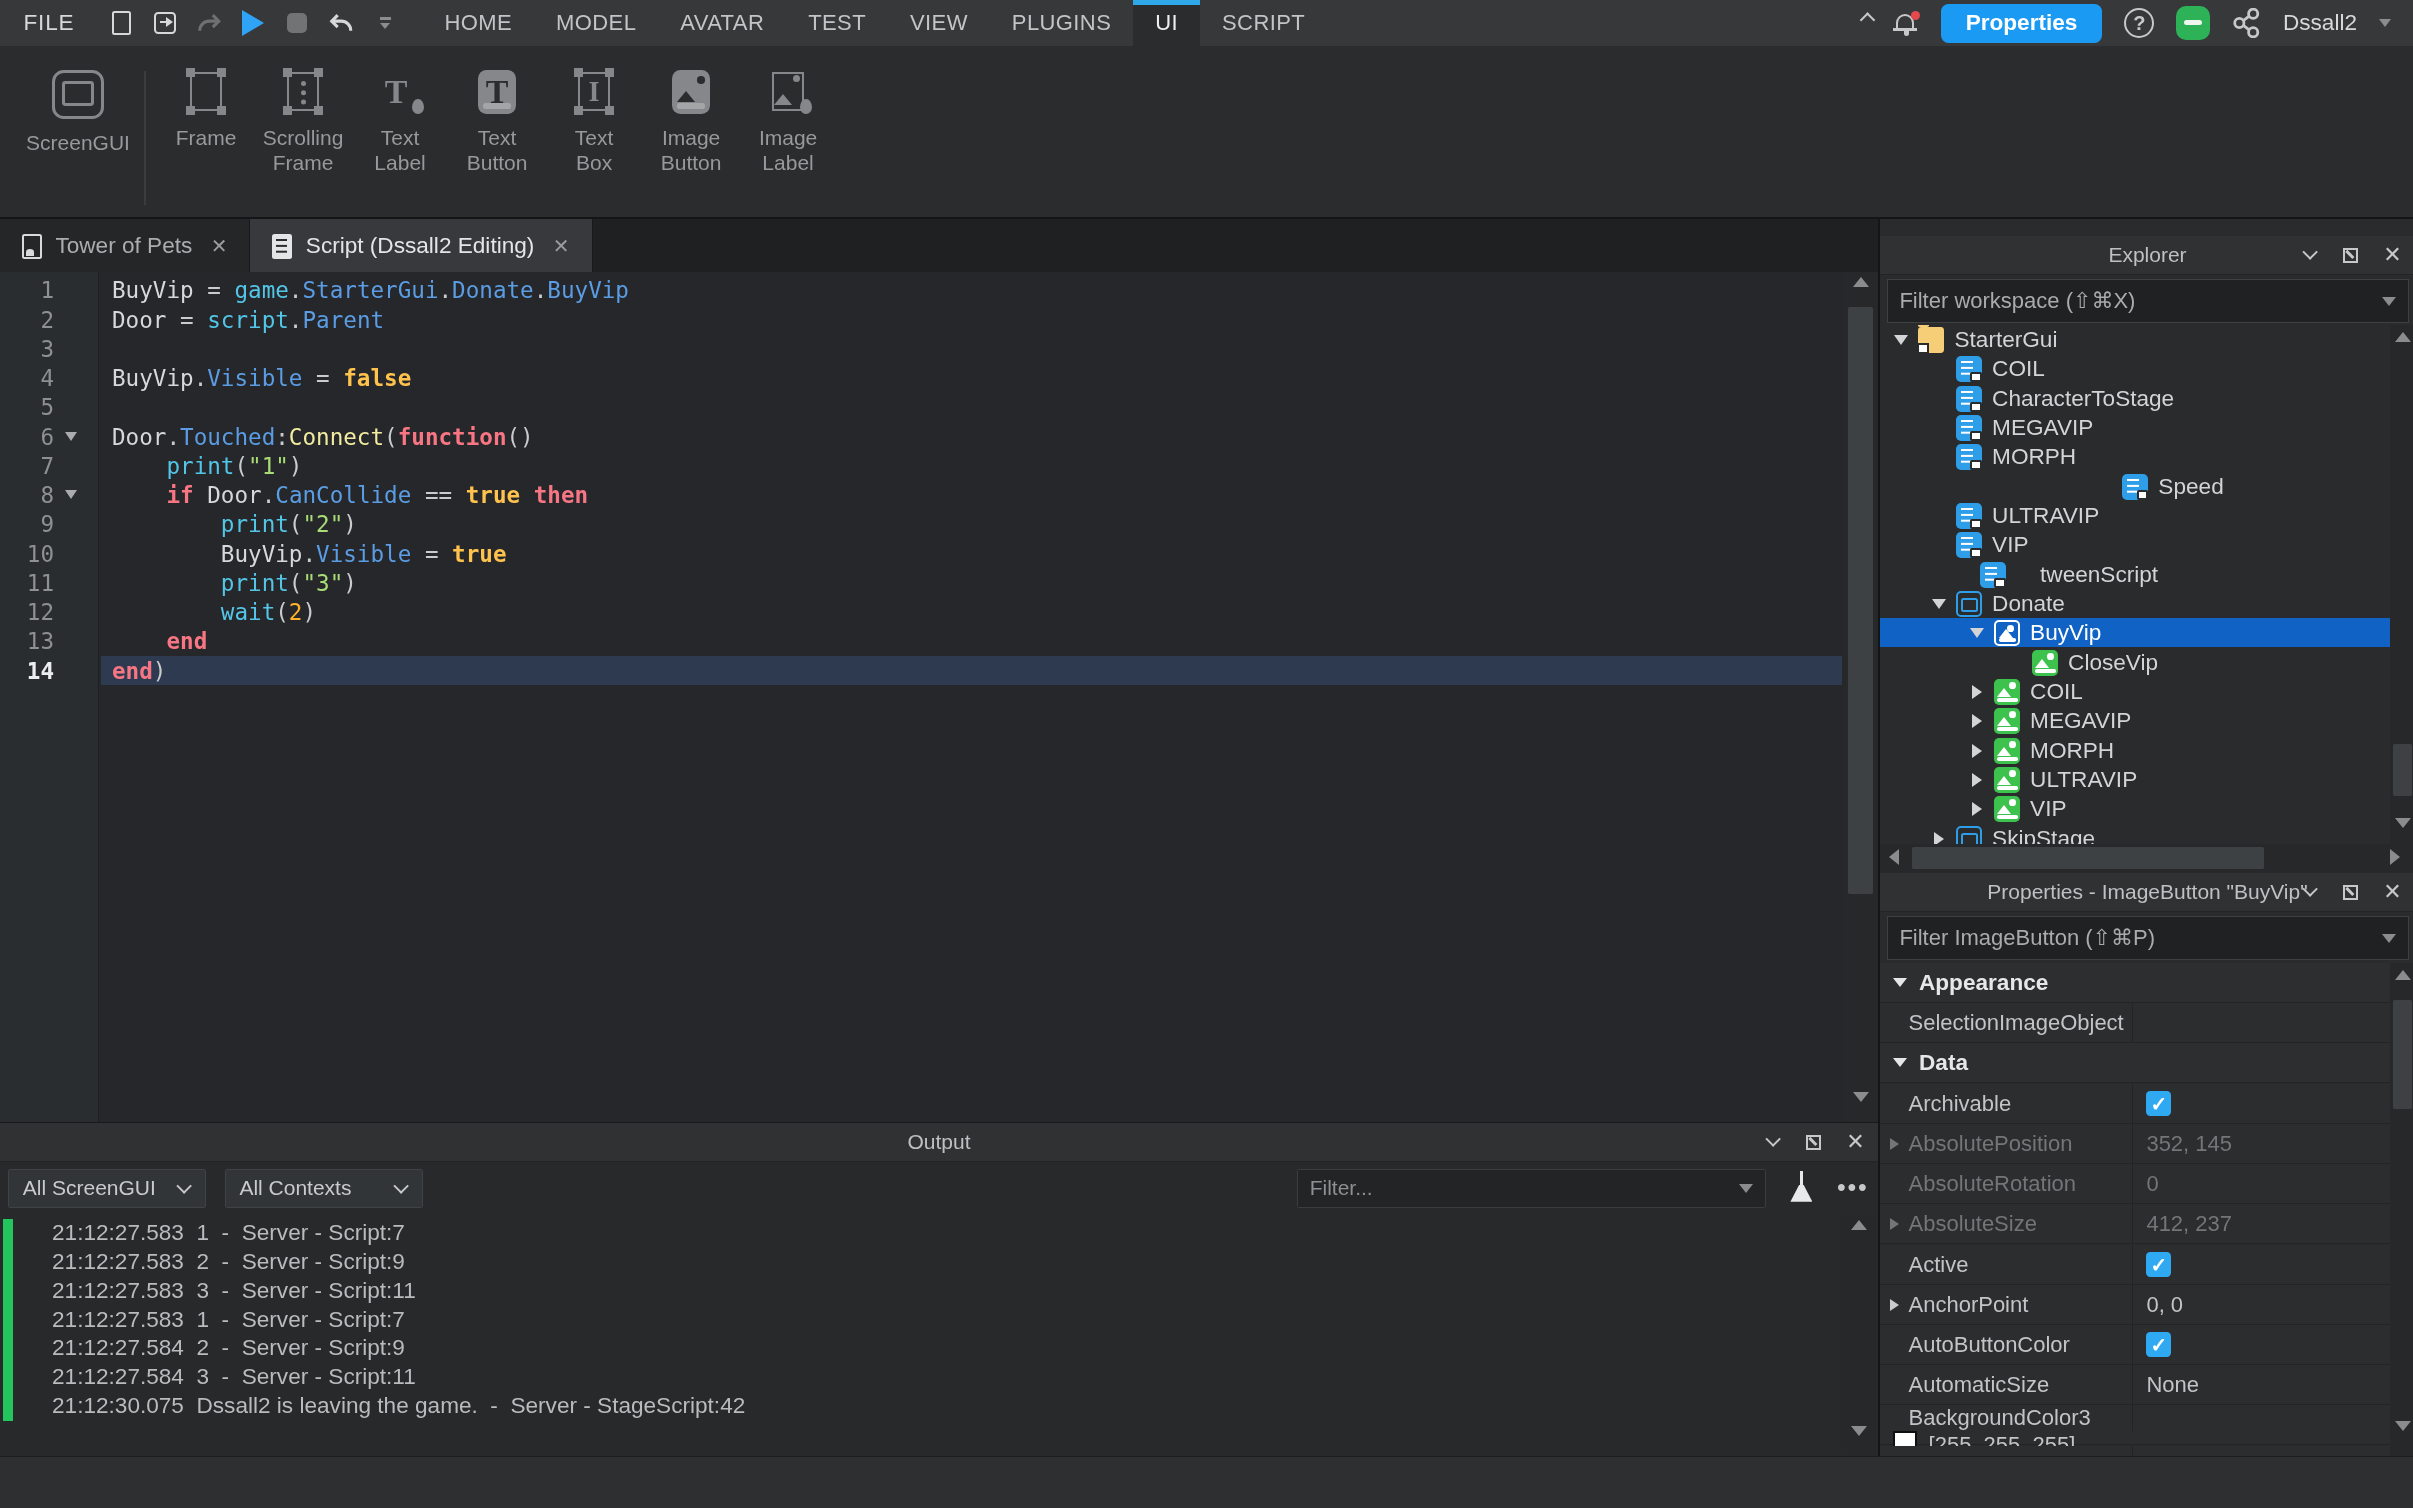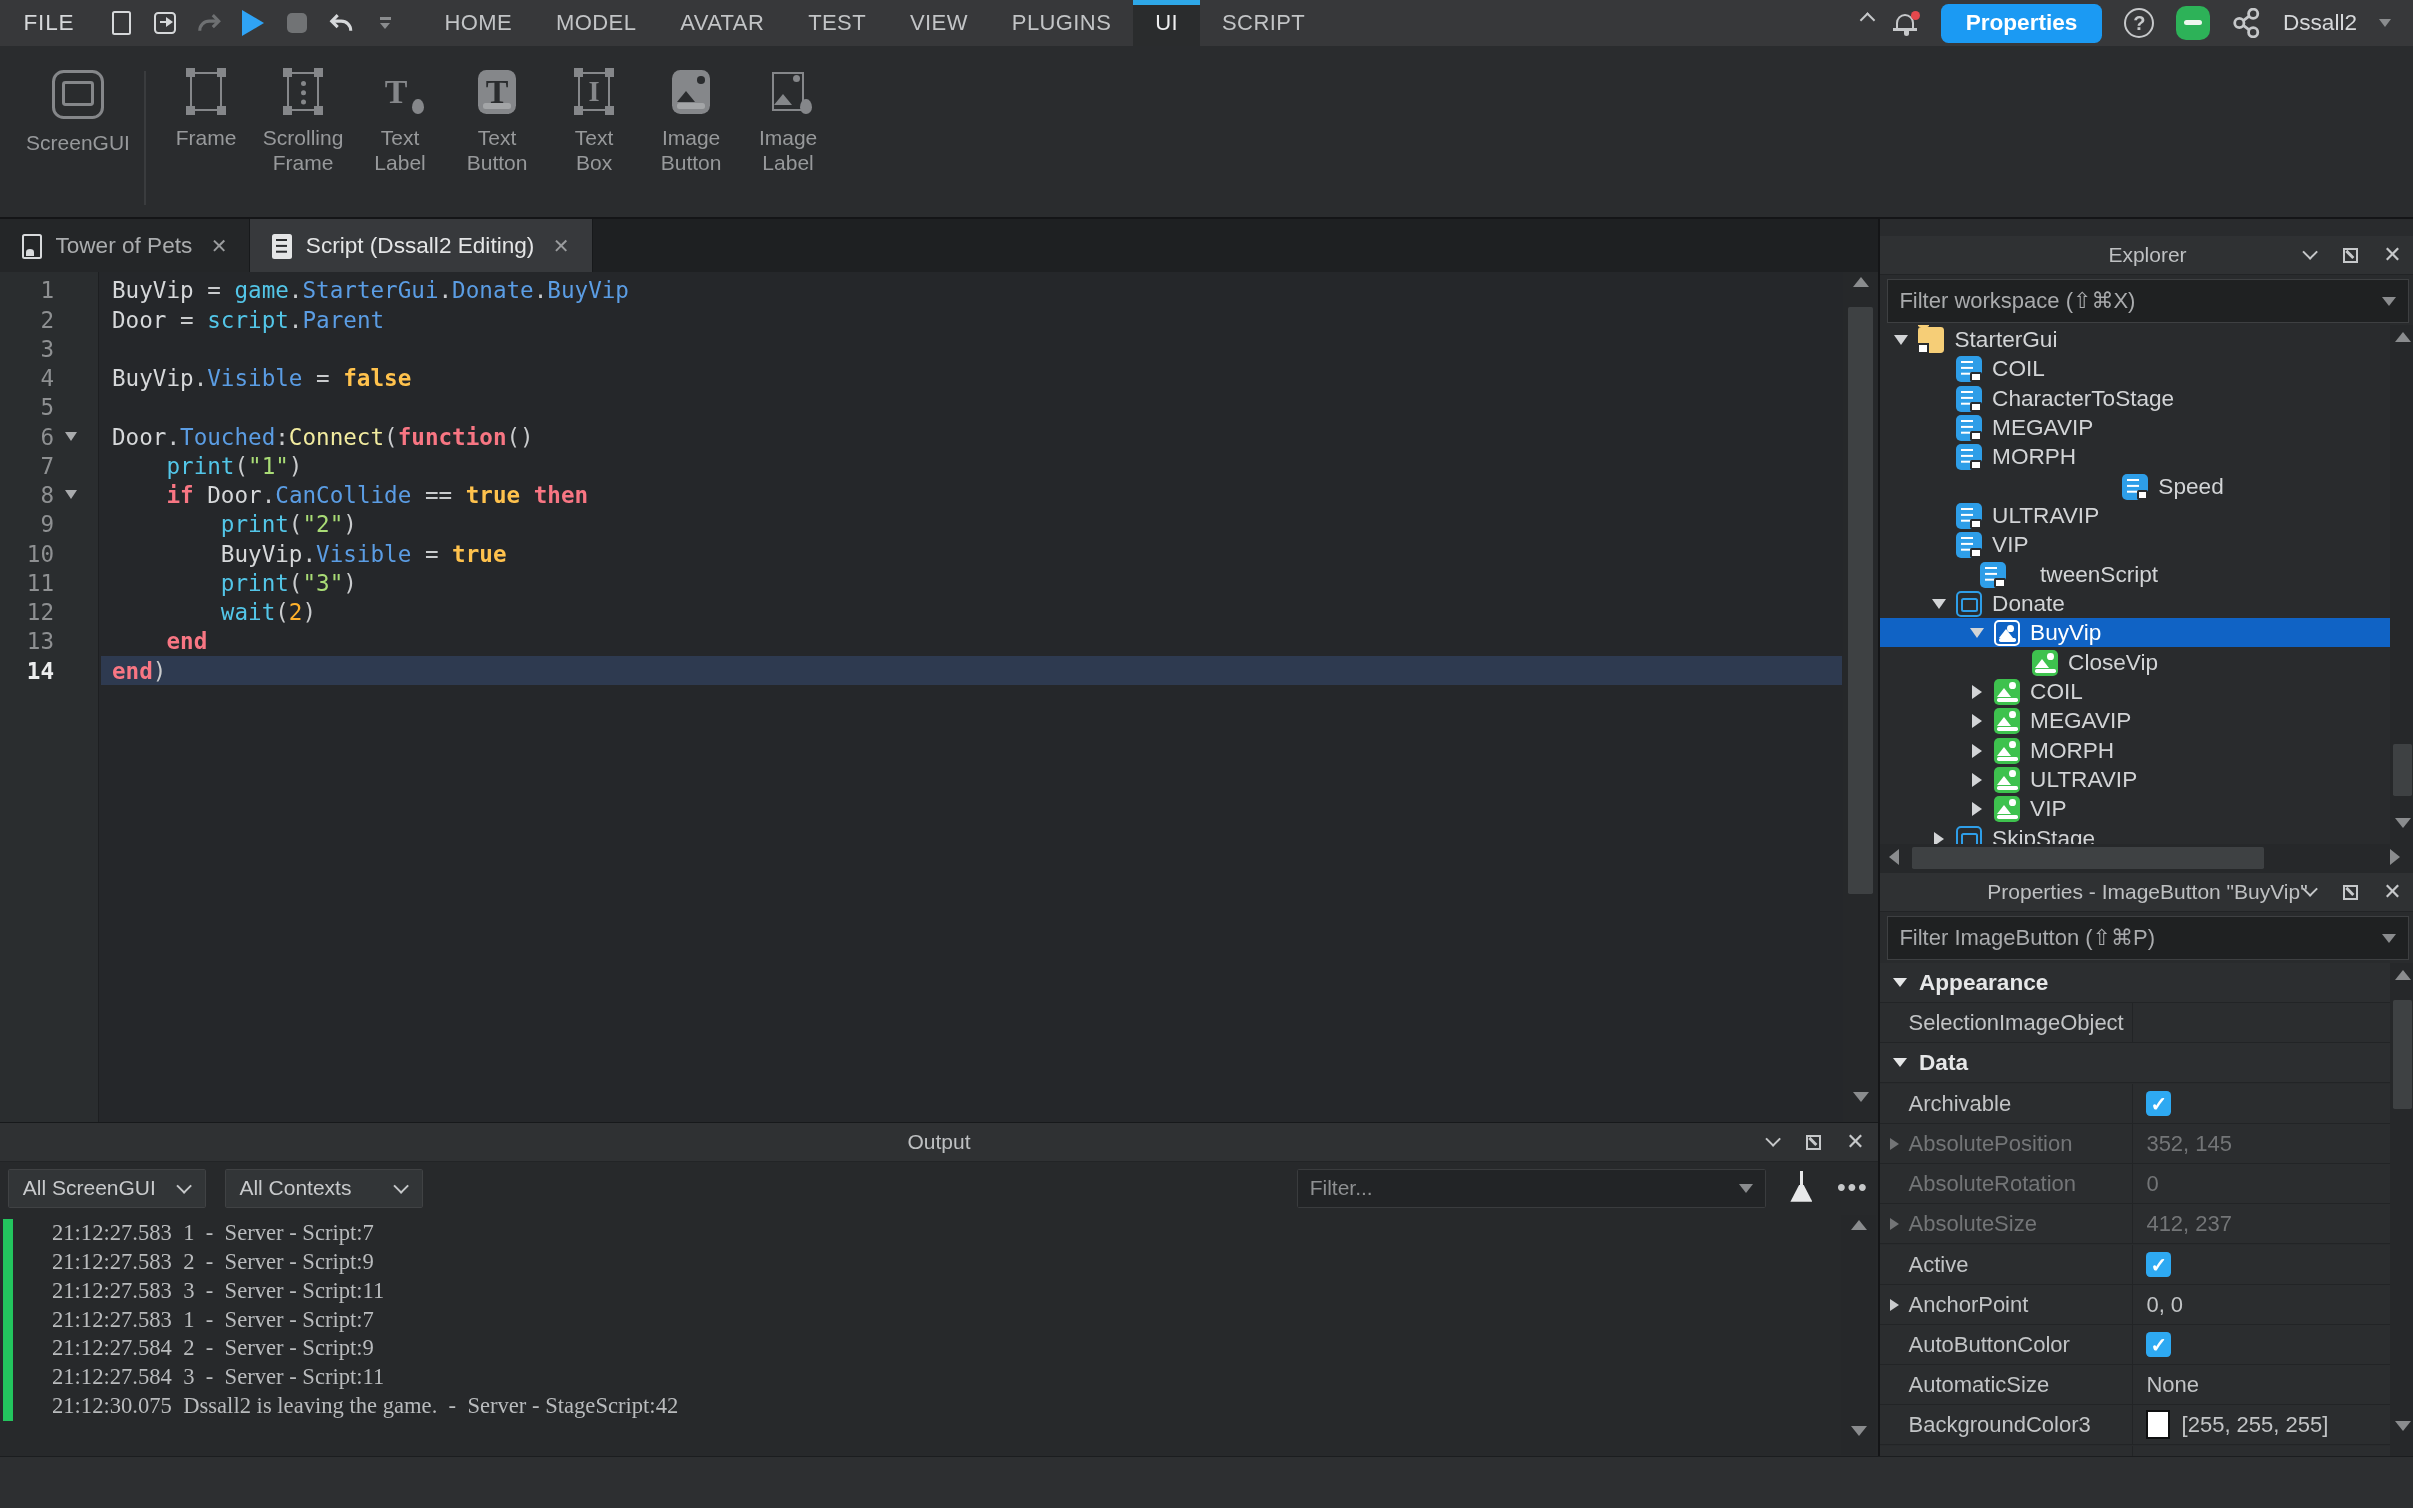--- a/index.html
+++ b/index.html
@@ -125,21 +125,21 @@
   .filter-box{position:absolute;top:5.9px;height:39px;background:#222426;border:1.7px solid #3A3C3E;border-radius:1.7px;
     display:flex;align-items:center;justify-content:space-between;padding:0 11.7px;color:#8E9092;font-size:21px}
   .broom{position:relative;width:28.5px;height:34px}
   .broom i{position:absolute;left:12.6px;top:0;width:3.4px;height:15px;background:#E8E9EA}
   .broom u{position:absolute;left:3.4px;top:13.4px;width:22px;height:17px;background:#E8E9EA;
     clip-path:polygon(40% 0,60% 0,100% 100%,0 100%)}
   .moredots{color:#C6C8CA;font-size:25px;letter-spacing:1.7px}
   #out-log{position:absolute;left:0;top:91px;width:1839px;height:243px;overflow:hidden}
   #greenbar{position:absolute;left:3.4px;top:5px;width:9.2px;background:#23C55E}
   .log-line{position:absolute;left:52px;height:28.5px;display:flex;align-items:center;white-space:pre;
-    font-family:Liberation Serif, serif;font-size:22.6px;color:#B9BBBD}
+    font-family:Liberation Sans, sans-serif;font-size:22.6px;color:#B9BBBD}
 
   #bottomstrip{position:absolute;left:0;top:1456px;width:2413px;height:53px;background:#2D2F31;border-top:1.7px solid #1B1D1F}
 
   
   #rightcol{position:absolute;left:1878px;top:219px;width:535px;height:1237px;background:#292B2D;border-left:2.5px solid #141517}
   .rc-filter{position:absolute;left:6.7px;width:522px;height:44px;background:#1F2122;border:1.7px solid #3E4042;
     display:flex;align-items:center;justify-content:space-between;padding:0 11.7px;color:#A9ABAD;font-size:22px}
   .fcaret{border-left:7.5px solid transparent;border-right:7.5px solid transparent;border-top:9.2px solid #8A8C8E}
 
   #tree{position:absolute;left:0;top:106px;width:535px;height:520px;overflow:hidden}
@@ -778,21 +778,21 @@
         </div>
         <div class="prow" style="top: 402px;">
           <span class="pname">
             <span class="pad-noexp"></span>
             <span class="ntext">AutomaticSize</span>
           </span>
           <span class="pval">
             <span>None</span>
           </span>
         </div>
-        <div class="prow" style="top: 442px;">
+        <div class="prow" style="top: 442px; flex-direction: column;">
           <span class="pname">
             <span class="pad-noexp"></span>
             <span class="ntext">BackgroundColor3</span>
           </span>
           <span class="pval">
             <span class="swatch" style="background:#FFFFFF"></span>
             <span>[255, 255, 255]</span>
           </span>
         </div>
         <div class="prow" style="top: 483px;">

